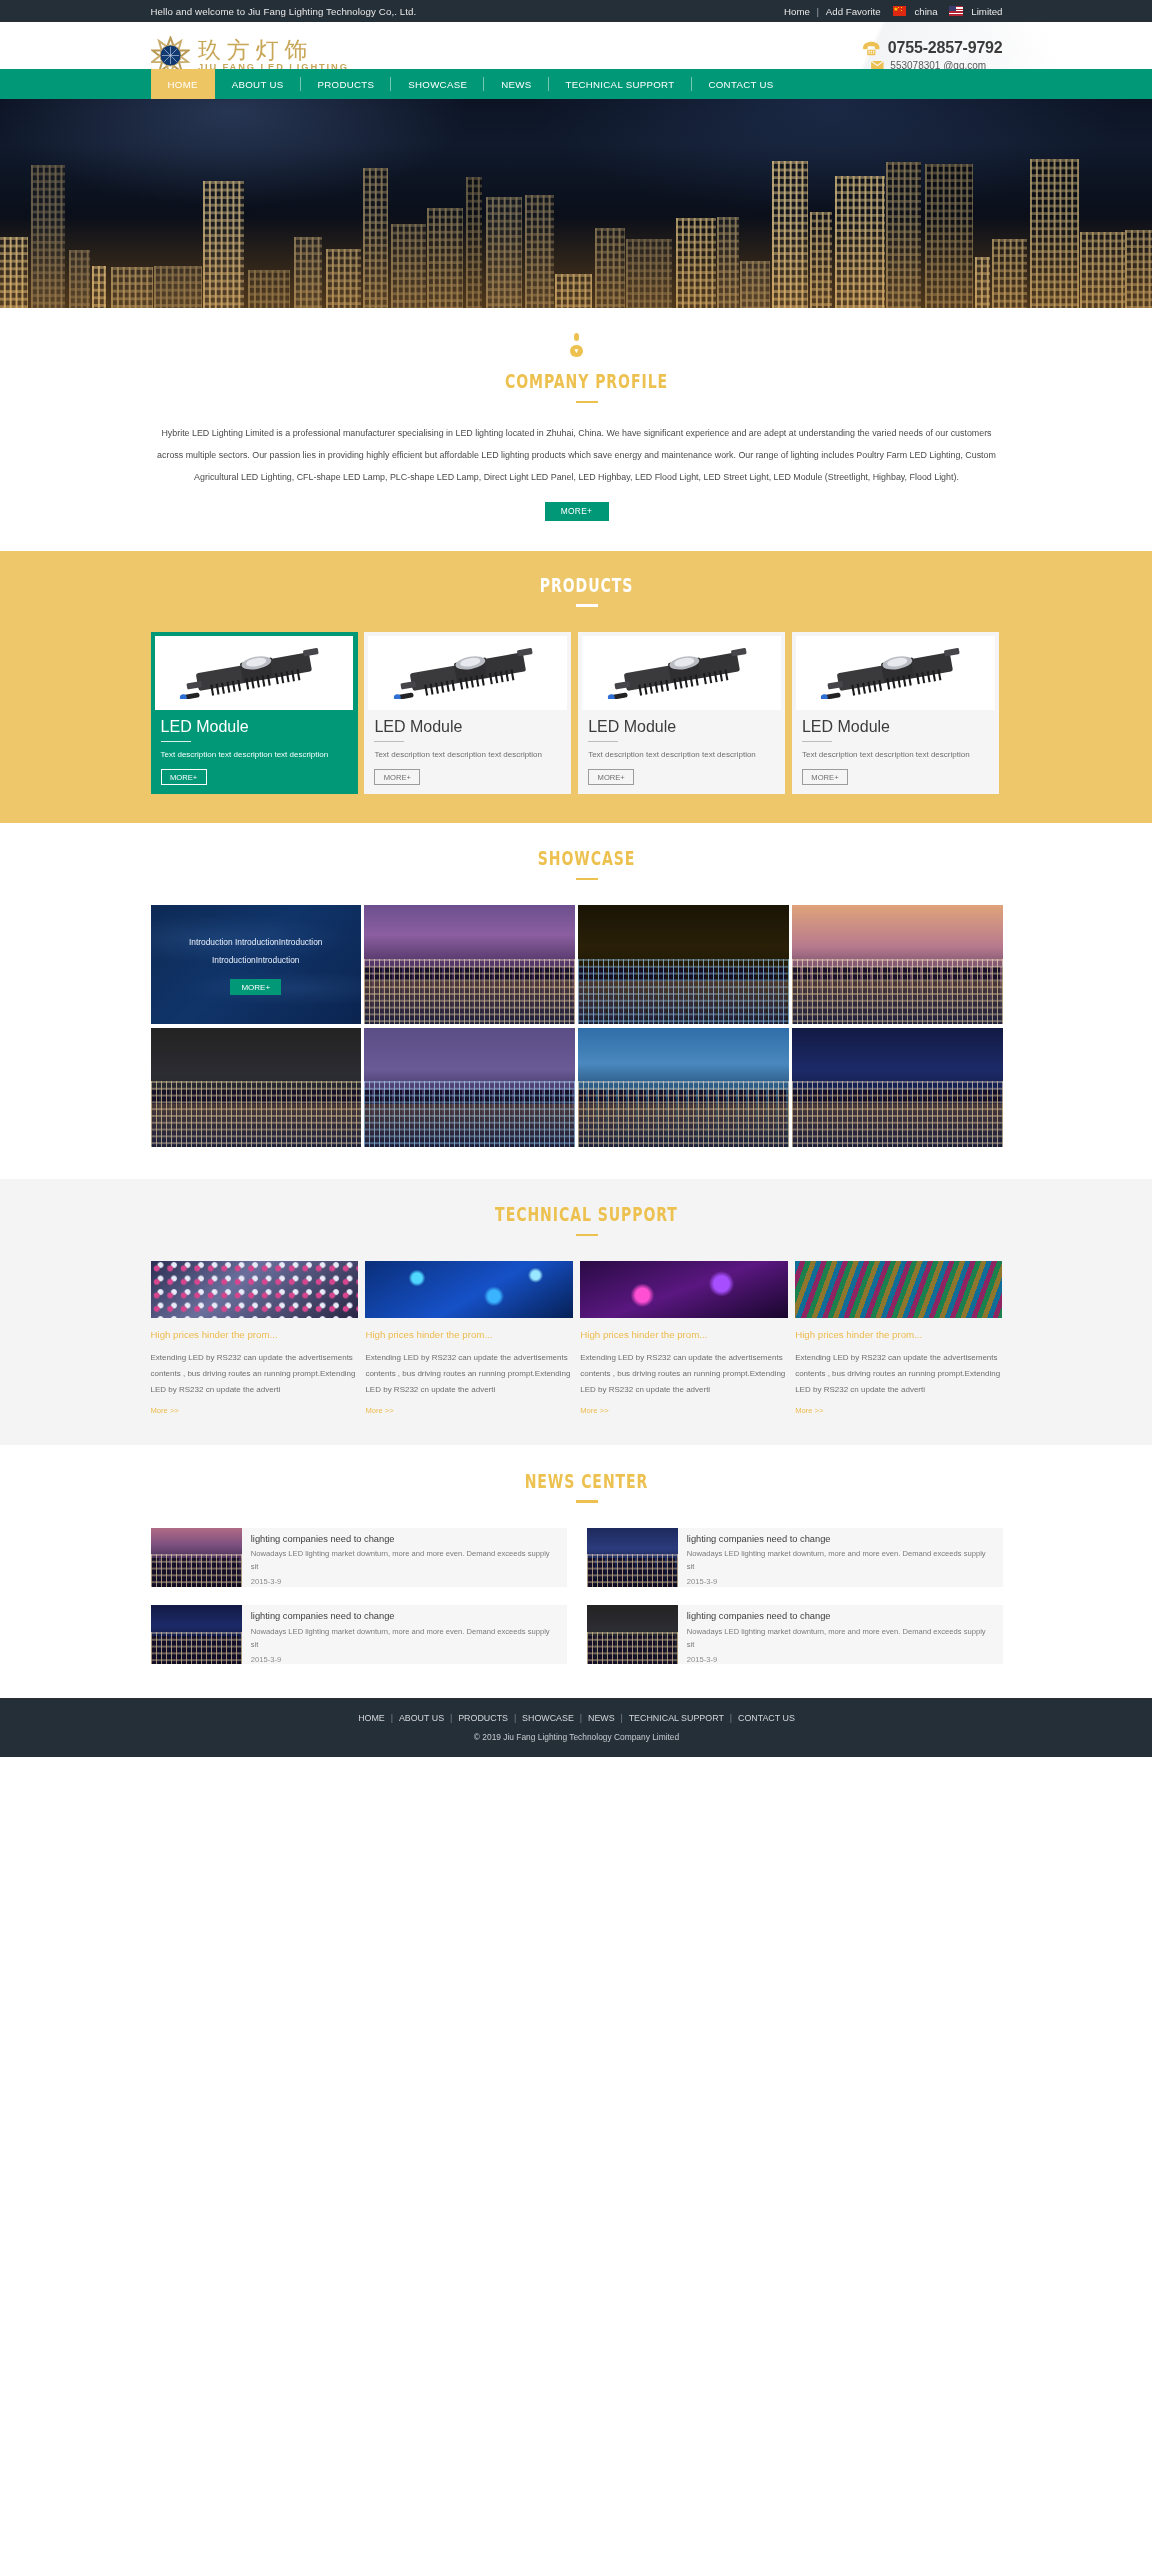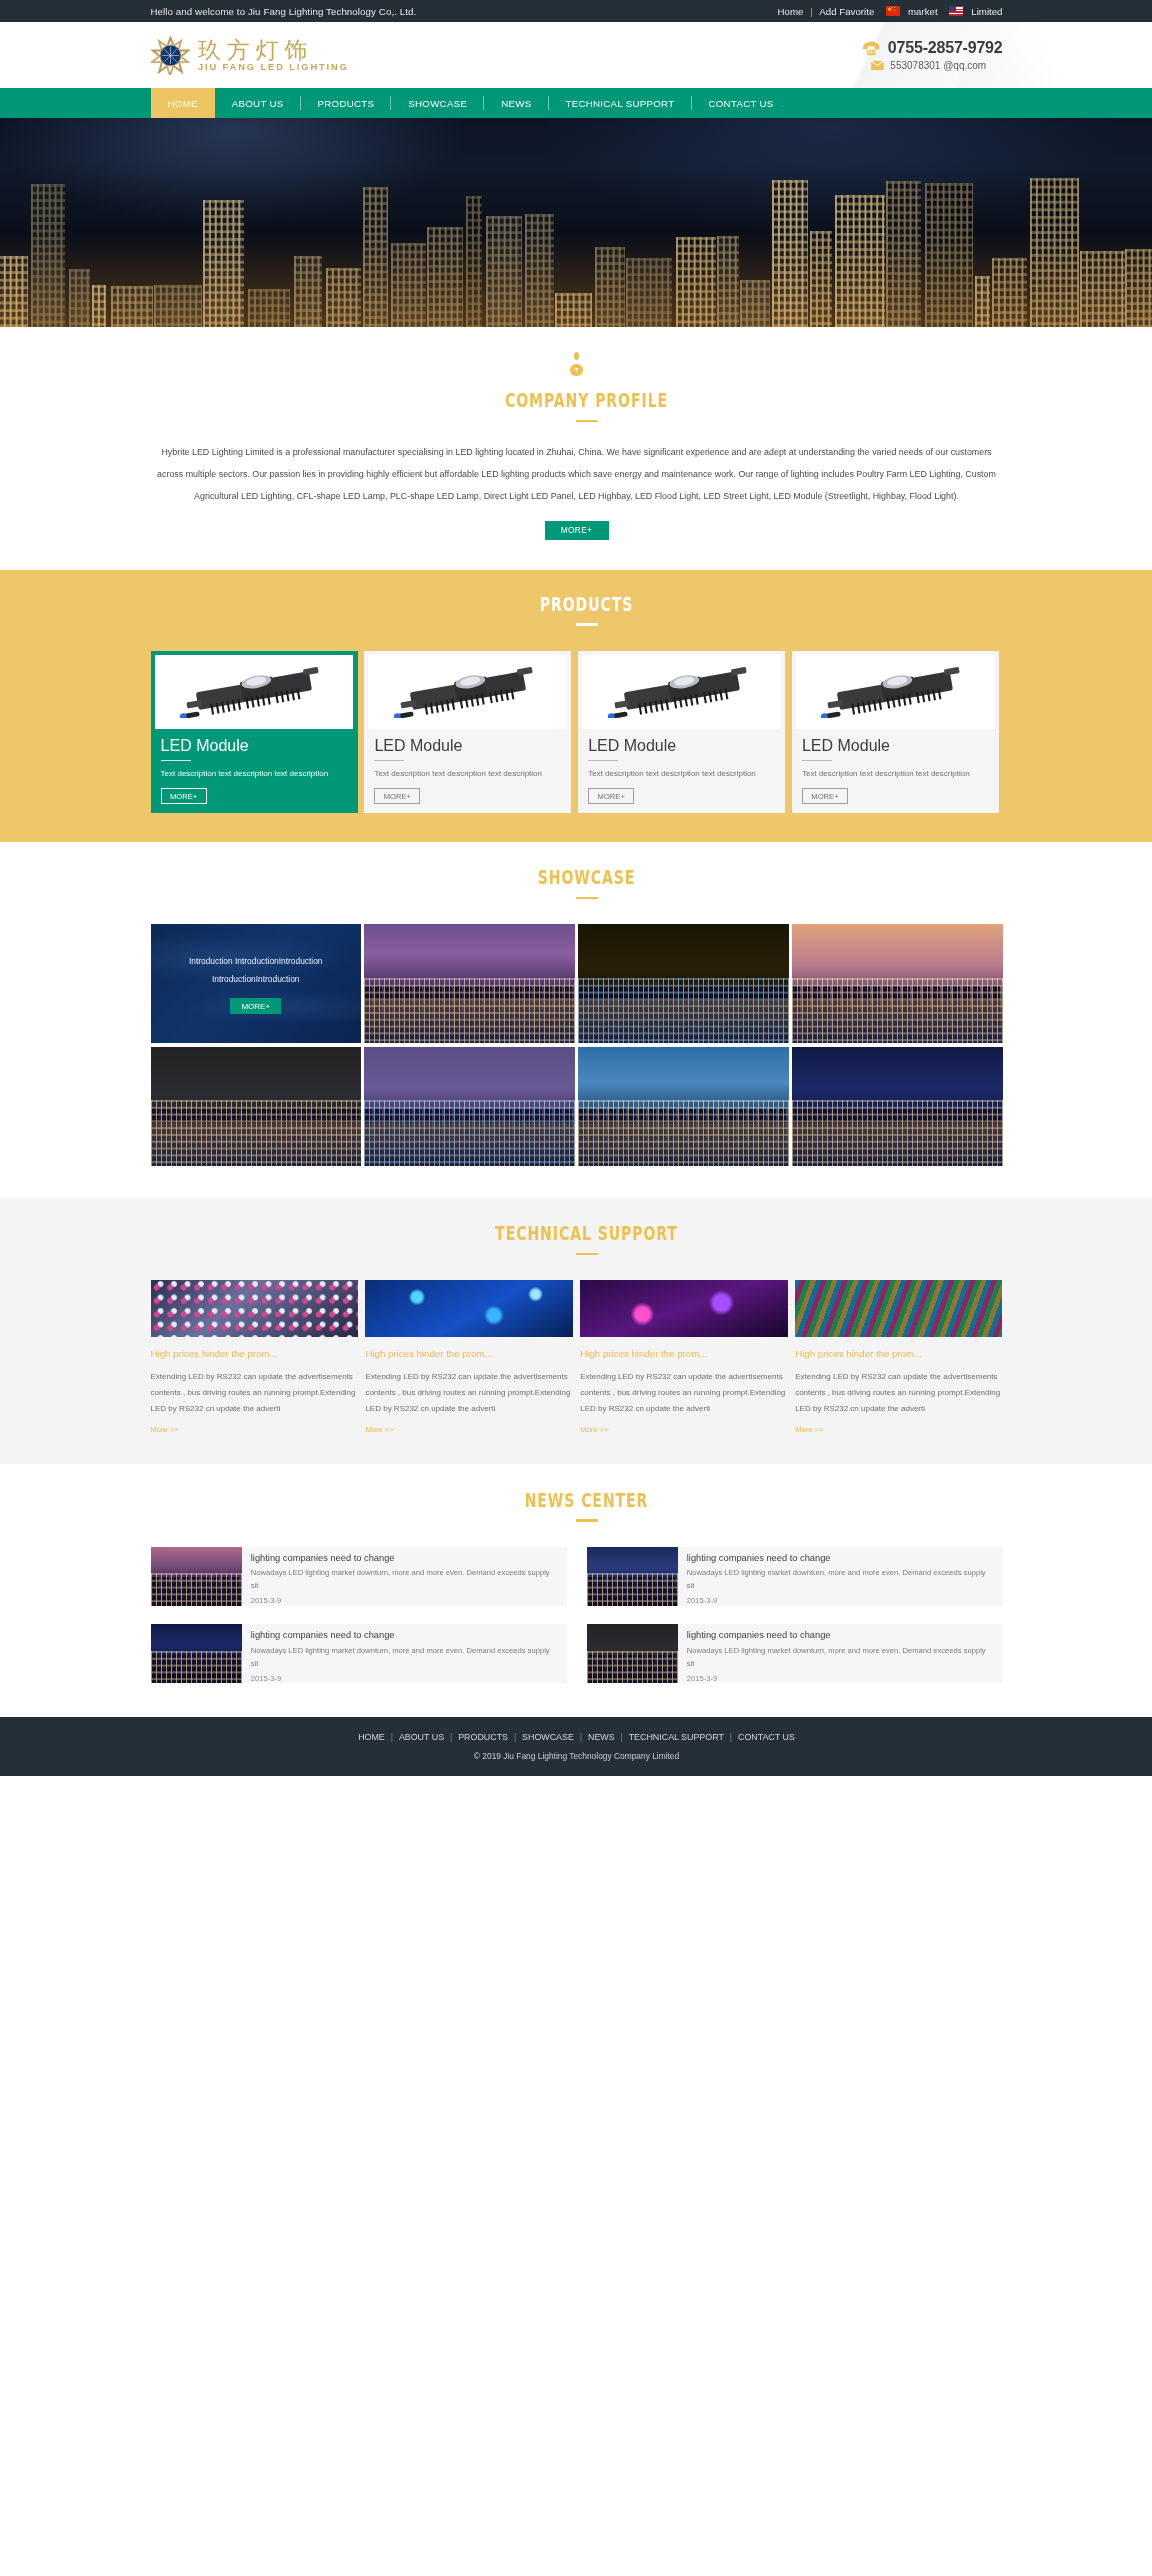--- a/index.html
+++ b/index.html
@@ -46,21 +46,21 @@
   .flag-us {
     background: repeating-linear-gradient(
       to bottom, #b22234 0, #b22234 1.4px, #ffffff 1.4px, #ffffff 2.7px);
   }
   .flag-us::before {
     content:""; position:absolute; left:0; top:0; width:6.8px; height:5px; background:#3c3b6e;
   }
 
   
   .header {
-    height: 66px; background: #fff; position: relative; overflow: hidden;
+    height: 47px; background: #fff; position: relative; overflow: hidden;
   }
   .header::after{
     content:""; position:absolute; right:0; top:0; width:473px; height:66px;
     background: linear-gradient(115deg, rgba(255,255,255,0) 40%, #f3f4f6 41%, #f8f9fa 60%, rgba(255,255,255,0) 61%),
                 linear-gradient(70deg, rgba(255,255,255,0) 55%, #f4f5f7 56%, rgba(255,255,255,0) 78%);
     pointer-events:none;
   }
   .header .inner {
     width: 852px; margin: 0 auto; height: 66px;
     display: flex; align-items: center; justify-content: space-between; position: relative; z-index:2;
@@ -299,21 +299,21 @@
 <div class="page">
 
   <div class="topbar">
     <div class="inner">
       <div class="welcome">Hello and welcome to Jiu Fang Lighting Technology Co,. Ltd.</div>
       <div class="utils">
         <a href="#">Home</a>
         <span class="sep">|</span>
         <a href="#">Add Favorite</a>
         <span class="flag flag-cn"></span>
-        <a href="#">market</a>
+        <a href="#">china</a>
         <span class="flag flag-us"></span>
         <a href="#">Limited</a>
       </div>
     </div>
   </div>
 
   <div class="header">
     <div class="inner">
       <div class="logo">
         <div class="logo-mark">

